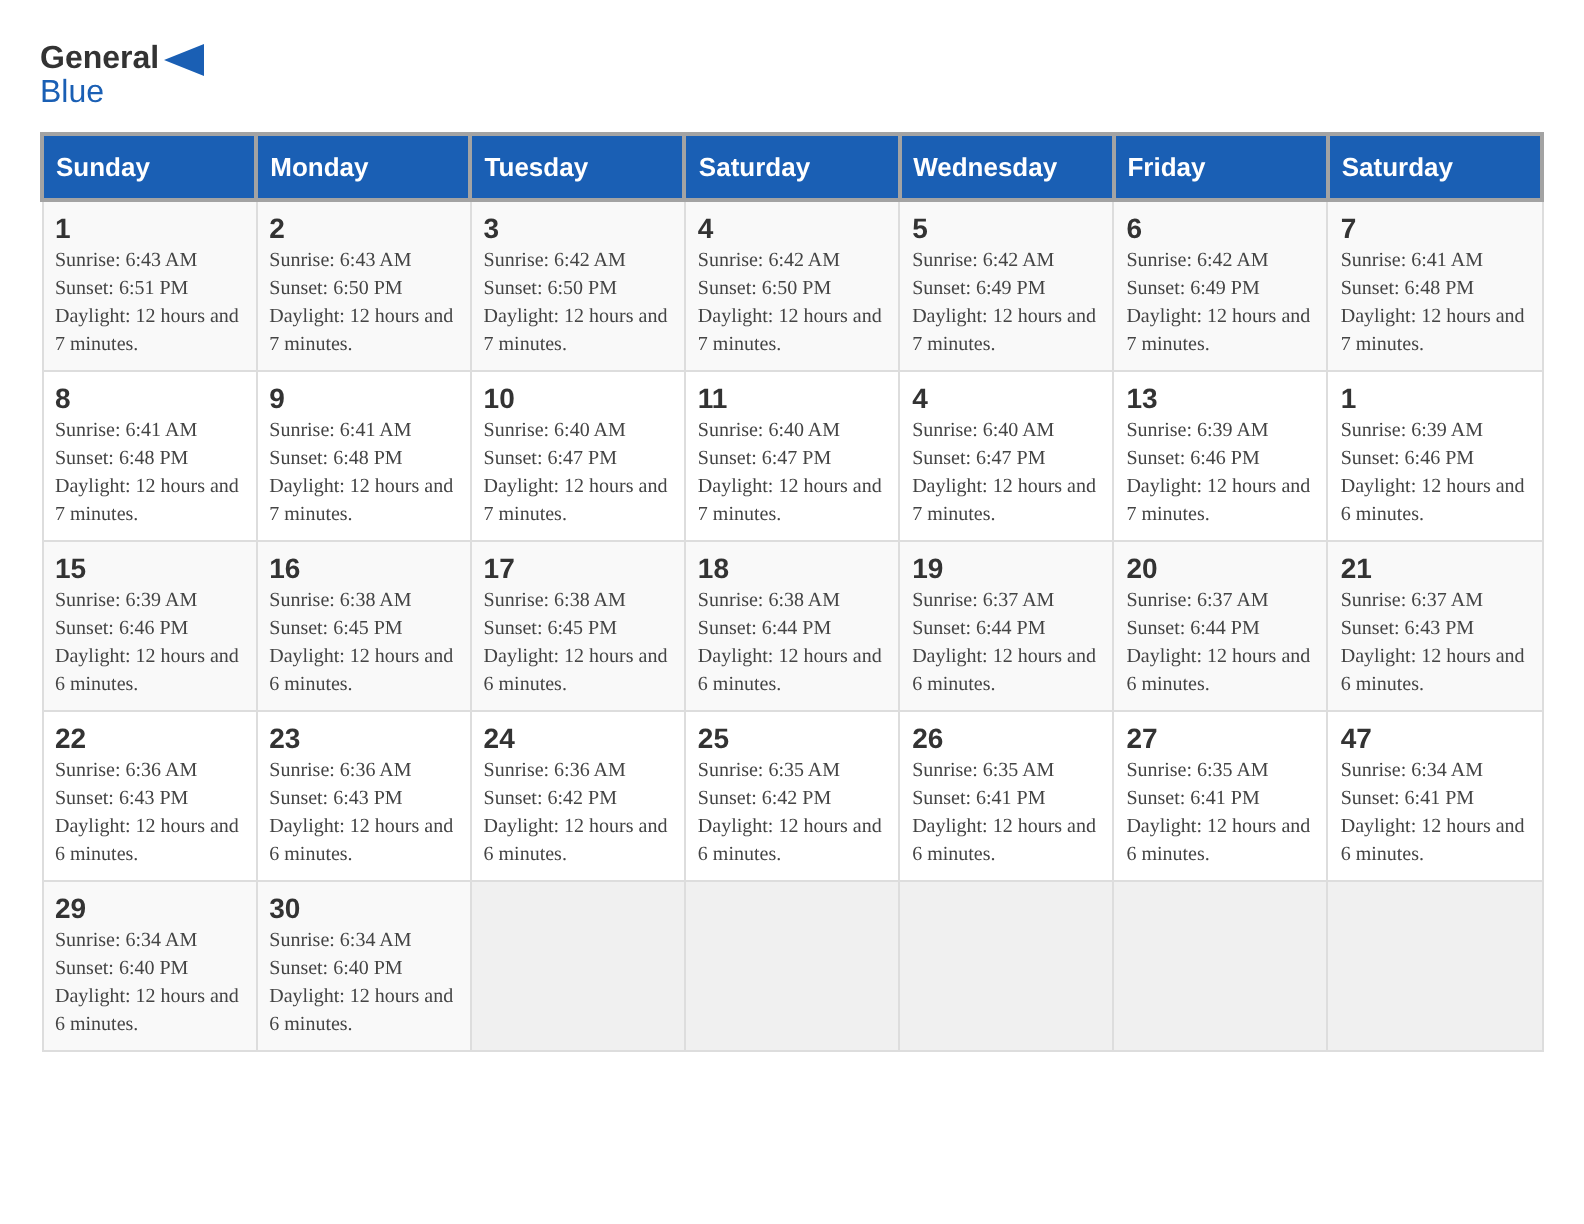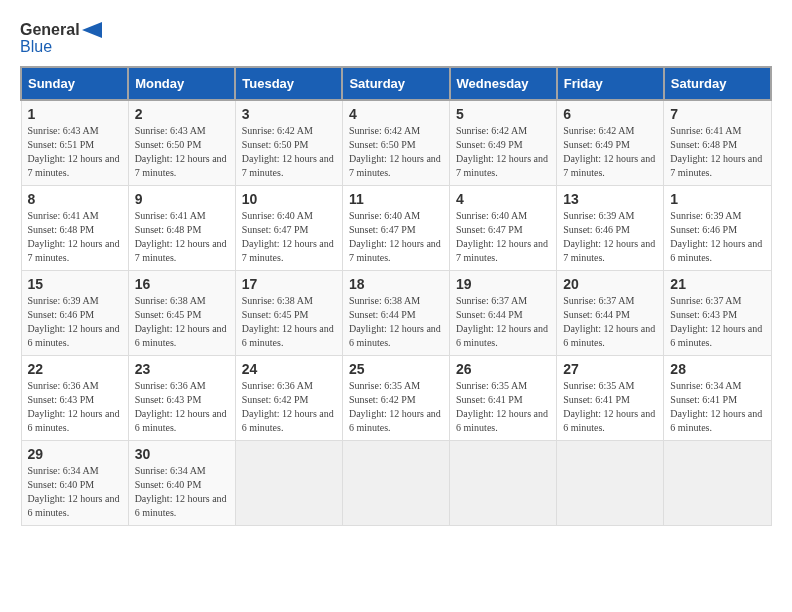--- a/index.html
+++ b/index.html
@@ -273,21 +273,21 @@
 Sunset: 6:41 PM
 Daylight: 12 hours and 6 minutes.</div>
         </td>
         <td>
           <span class="day-number">27</span>
           <div class="day-info" style="white-space: pre-line;">Sunrise: 6:35 AM
 Sunset: 6:41 PM
 Daylight: 12 hours and 6 minutes.</div>
         </td>
         <td>
-          <span class="day-number">28</span>
+          <span class="day-number">47</span>
           <div class="day-info" style="white-space: pre-line;">Sunrise: 6:34 AM
 Sunset: 6:41 PM
 Daylight: 12 hours and 6 minutes.</div>
         </td>
       </tr>
       <tr>
         <td>
           <span class="day-number">29</span>
           <div class="day-info" style="white-space: pre-line;">Sunrise: 6:34 AM
 Sunset: 6:40 PM

